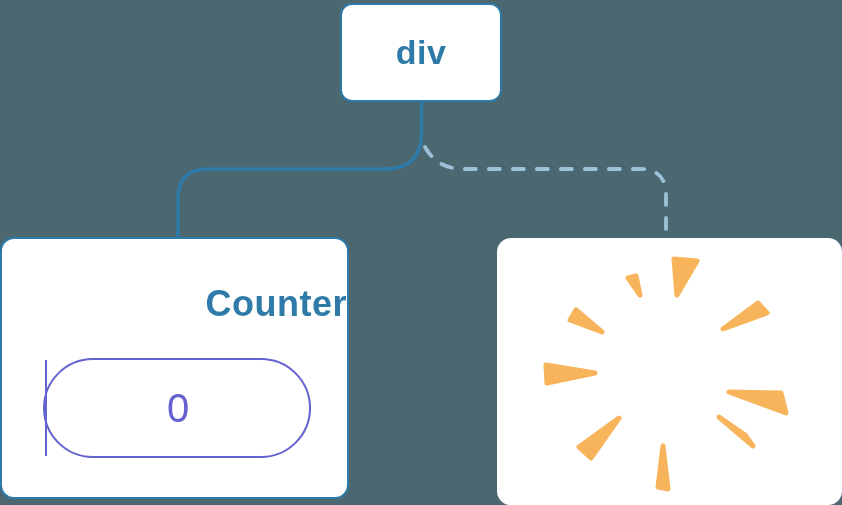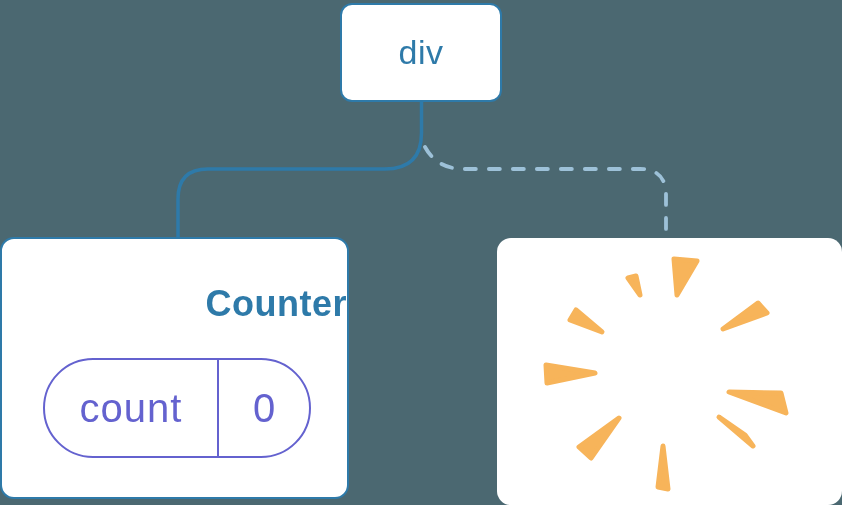--- a/index.html
+++ b/index.html
@@ -21,21 +21,21 @@
   }
   .connector-dashed{
     fill:none;stroke:#9DC1D8;stroke-width:3.8;stroke-linecap:round;
     stroke-dasharray:11 13;
   }
   .node-root{
     position:absolute;left:340px;top:3px;width:162px;height:99px;
     background:#FFFFFF;border:2.5px solid #2E7AA9;border-radius:12px;
     box-sizing:border-box;
     display:flex;align-items:center;justify-content:center;
-    font-size:34px;font-weight:400;color:#2E7AA9;letter-spacing:.5px;
+    font-size:34px;font-weight:700;color:#2E7AA9;letter-spacing:.5px;
   }
   .card{
     position:absolute;background:#FFFFFF;border-radius:14px;
     box-sizing:border-box;
   }
   .card-counter{
     left:0px;top:237px;width:349px;height:262px;
     border:2.5px solid #2E7AA9;
   }
   .counter-title{
@@ -83,21 +83,20 @@
     <path class="connector-dashed" d="M 425 147 Q 437 169 464 169 H 640 Q 666 169 666 195 V 236"></path>
   </svg>
 
   <div class="node-root">
     <span>div</span>
   </div>
 
   <div class="card card-counter">
     <div class="counter-title">Counter</div>
     <div class="state-pill">
-      <div class="state-key">count</div>
       <div class="state-pill-divider"></div>
       <div class="state-value">0</div>
     </div>
   </div>
 
   <div class="card card-removed">
     <svg class="poof" viewBox="0 0 345 267" xmlns="http://www.w3.org/2000/svg">
       <polygon points="177,21 200,23 180,57"></polygon>
       <polygon points="131,40 139,38 143,57"></polygon>
       <polygon points="73,82 79,72 105,94"></polygon>

